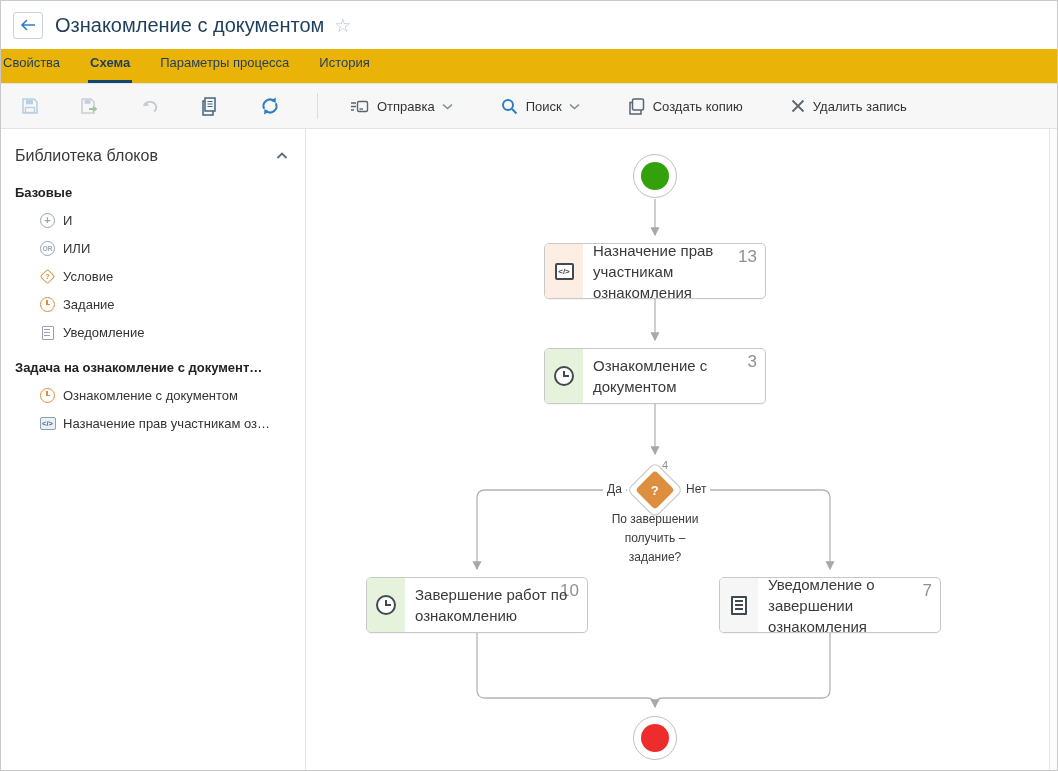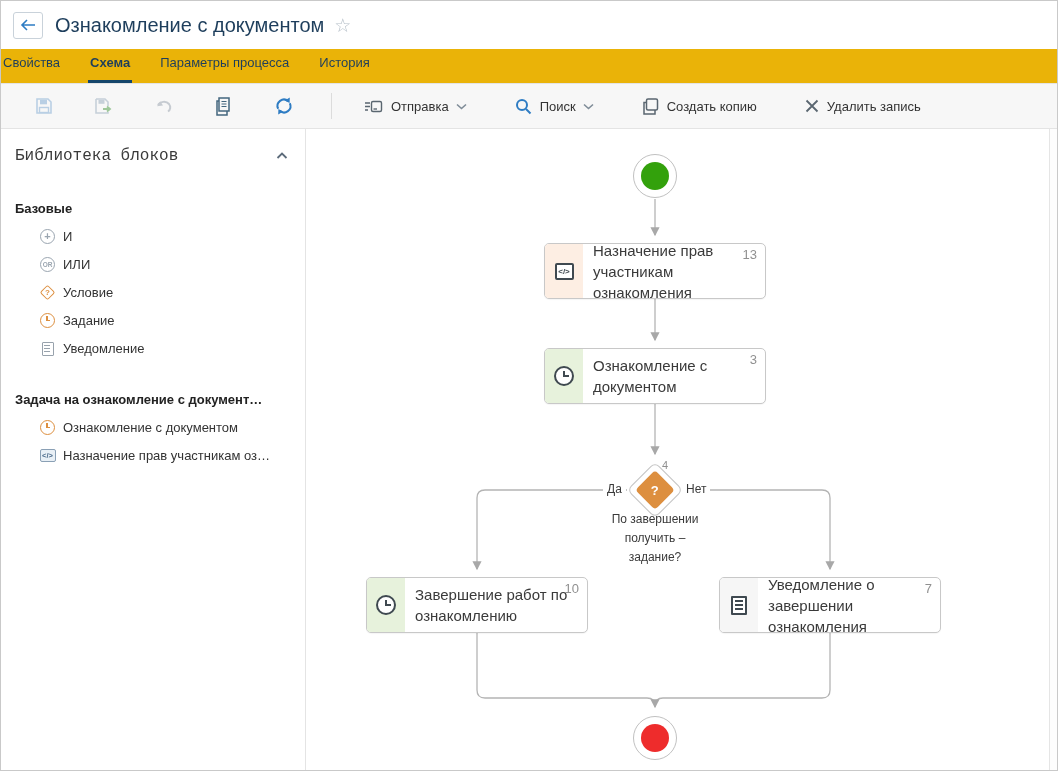--- a/index.html
+++ b/index.html
@@ -12,36 +12,36 @@
   .back-btn { width:30px; height:27px; border:1px solid #c9d2da; border-radius:3px; display:flex; align-items:center; justify-content:center; cursor:pointer; background:#fff; }
   .page-title { margin-left:12px; font-size:20px; color:#1e3e5c; }
   .star { margin-left:10px; font-size:19px; color:#b4bec7; line-height:1; }
 
   
   .tabs { position:absolute; top:48px; left:0; right:0; height:34px; display:flex; padding-left:0; background:#eab308; }
   .tab { font-size:13px; color:#1e3e5c; margin-right:26px; padding:6px 2px 9px 2px; border-bottom:3px solid transparent; cursor:pointer; }
   .tab.active { border-bottom-color:#15466b; font-weight:700; }
 
   
-  .toolbar { position:absolute; top:82px; left:0; right:0; height:46px; background:#f7f7f7; border-top:1px solid #e4e4e4; border-bottom:1px solid #e4e4e4; display:flex; align-items:center; padding-left:28px; font-size:13px; color:#333;gap:18px; }
+  .toolbar { position:absolute; top:82px; left:0; right:0; height:46px; background:#f7f7f7; border-top:1px solid #e4e4e4; border-bottom:1px solid #e4e4e4; display:flex; align-items:center; padding-left:14px; font-size:13px; color:#333;gap:18px; }
   .tbtn { display:flex; align-items:center; justify-content:center; width:30px; height:30px; cursor:pointer; }
   .tbtn + .tbtn { margin-left:12px; }
   .tbtn.disabled { cursor:default; }
   .tsep { width:1px; height:26px; background:#dcdcdc; margin:0 14px 0 14px; }
   .tgroup { display:flex; align-items:center; cursor:pointer; margin-right:30px; }
   .tgroup .lbl { margin-left:8px; }
   .tgroup .chev { margin-left:7px; display:flex; }
 
   
   .main { position:absolute; top:128px; left:0; right:0; bottom:0; display:flex; }
   .sidebar { width:305px; border-right:1px solid #e4e4e4; background:#fff; position:relative; padding:18px 14px 0 14px; }
   .lib-head { display:flex; align-items:center; justify-content:space-between; }
-  .lib-title { font-size:16px; color:#3a3a3a;font-family:Liberation Mono, monospace; }
+  .lib-title { font-size:16px; color:#3a3a3a; }
   .collapse { cursor:pointer; display:flex; padding:3px; }
-  .sec-title { font-size:13px; font-weight:700; color:#222; margin-top:36px; margin-bottom:4px; white-space:nowrap; overflow:hidden; }
+  .sec-title { font-size:13px; font-weight:700; color:#222; margin-top:20px; margin-bottom:4px; white-space:nowrap; overflow:hidden; }
   .lib-item { display:flex; align-items:center; margin-top:13px; padding-left:24px; font-size:13px; color:#333; cursor:pointer; white-space:nowrap; }
   .lib-item .ic { width:17px; display:flex; justify-content:center; margin-right:7px; flex:none; }
 
   
   .ic-circle { width:15px; height:15px; border:1.5px solid #9aa5b0; border-radius:50%; color:#9aa5b0; display:flex; align-items:center; justify-content:center; font-weight:700; }
   .ic-and { font-size:11px; line-height:1; padding-bottom:1px; }
   .ic-or { font-size:6.5px; letter-spacing:0; }
   .ic-cond { width:11px; height:11px; border:1.5px solid #dd8f3f; border-radius:2px; transform:rotate(45deg); display:flex; align-items:center; justify-content:center; }
   .ic-cond span { transform:rotate(-45deg); font-size:8px; font-weight:700; color:#dd8f3f; }
   .ic-clock-s { width:15px; height:15px; border:1.5px solid #dd8f3f; border-radius:50%; position:relative; }
@@ -57,21 +57,21 @@
   .wires { position:absolute; left:0; top:0; }
 
   .node-circle { position:absolute; width:44px; height:44px; border:1px solid #c1c1c1; border-radius:50%; background:#fff; cursor:pointer; }
   .node-circle .core { position:absolute; left:7px; top:7px; width:28px; height:28px; border-radius:50%; }
   .core.start { background:#33a10c; }
   .core.end { background:#ee2c2c; }
 
   .block { position:absolute; width:222px; height:56px; background:#fff; border:1px solid #c8c8c8; border-radius:5px; cursor:pointer; box-shadow:0 1px 1px rgba(0,0,0,0.04); }
   .block .stripe { position:absolute; left:0; top:0; bottom:0; width:38px; border-radius:4px 0 0 4px; display:flex; align-items:center; justify-content:center; }
   .block .btext { position:absolute; left:48px; right:8px; top:0; bottom:0; display:flex; align-items:center; font-size:15px; line-height:1.4; color:#3a3a3a; }
-  .bnum { position:absolute; top:3px; right:8px; font-size:13px; color:#909090; }
+  .bnum { position:absolute; top:3px; right:8px; font-size:17px; color:#909090; }
 
   .ic-code-b { width:19px; height:17px; border:2px solid #3f4950; border-radius:2px; color:#3f4950; font-size:8px; font-weight:700; display:flex; align-items:center; justify-content:center; background:#fff; }
   .ic-clock-b { width:20px; height:20px; border:2px solid #3f4950; border-radius:50%; position:relative; background:#fff; }
   .ic-clock-b::before { content:""; position:absolute; left:7px; top:2.5px; width:2px; height:6px; background:#3f4950; }
   .ic-clock-b::after { content:""; position:absolute; left:7px; top:7px; width:6px; height:2px; background:#3f4950; }
   .ic-doc-b { width:16px; height:19px; border:2px solid #3f4950; border-radius:1px; position:relative; background:#fff; }
   .ic-doc-b::before { content:""; position:absolute; left:2px; top:2.5px; width:8px; height:2px; background:#3f4950; box-shadow:0 4px 0 #3f4950, 0 8px 0 #3f4950; }
 
   .gw-outer { position:absolute; left:329px; top:341px; width:40px; height:40px; background:#fff; border:1px solid #c4c4c4; border-radius:6px; transform:rotate(45deg); cursor:pointer; }
   .gw-inner { position:absolute; left:335px; top:347px; width:28px; height:28px; background:#dd8f3f; border-radius:4px; transform:rotate(45deg); display:flex; align-items:center; justify-content:center; cursor:pointer; }

